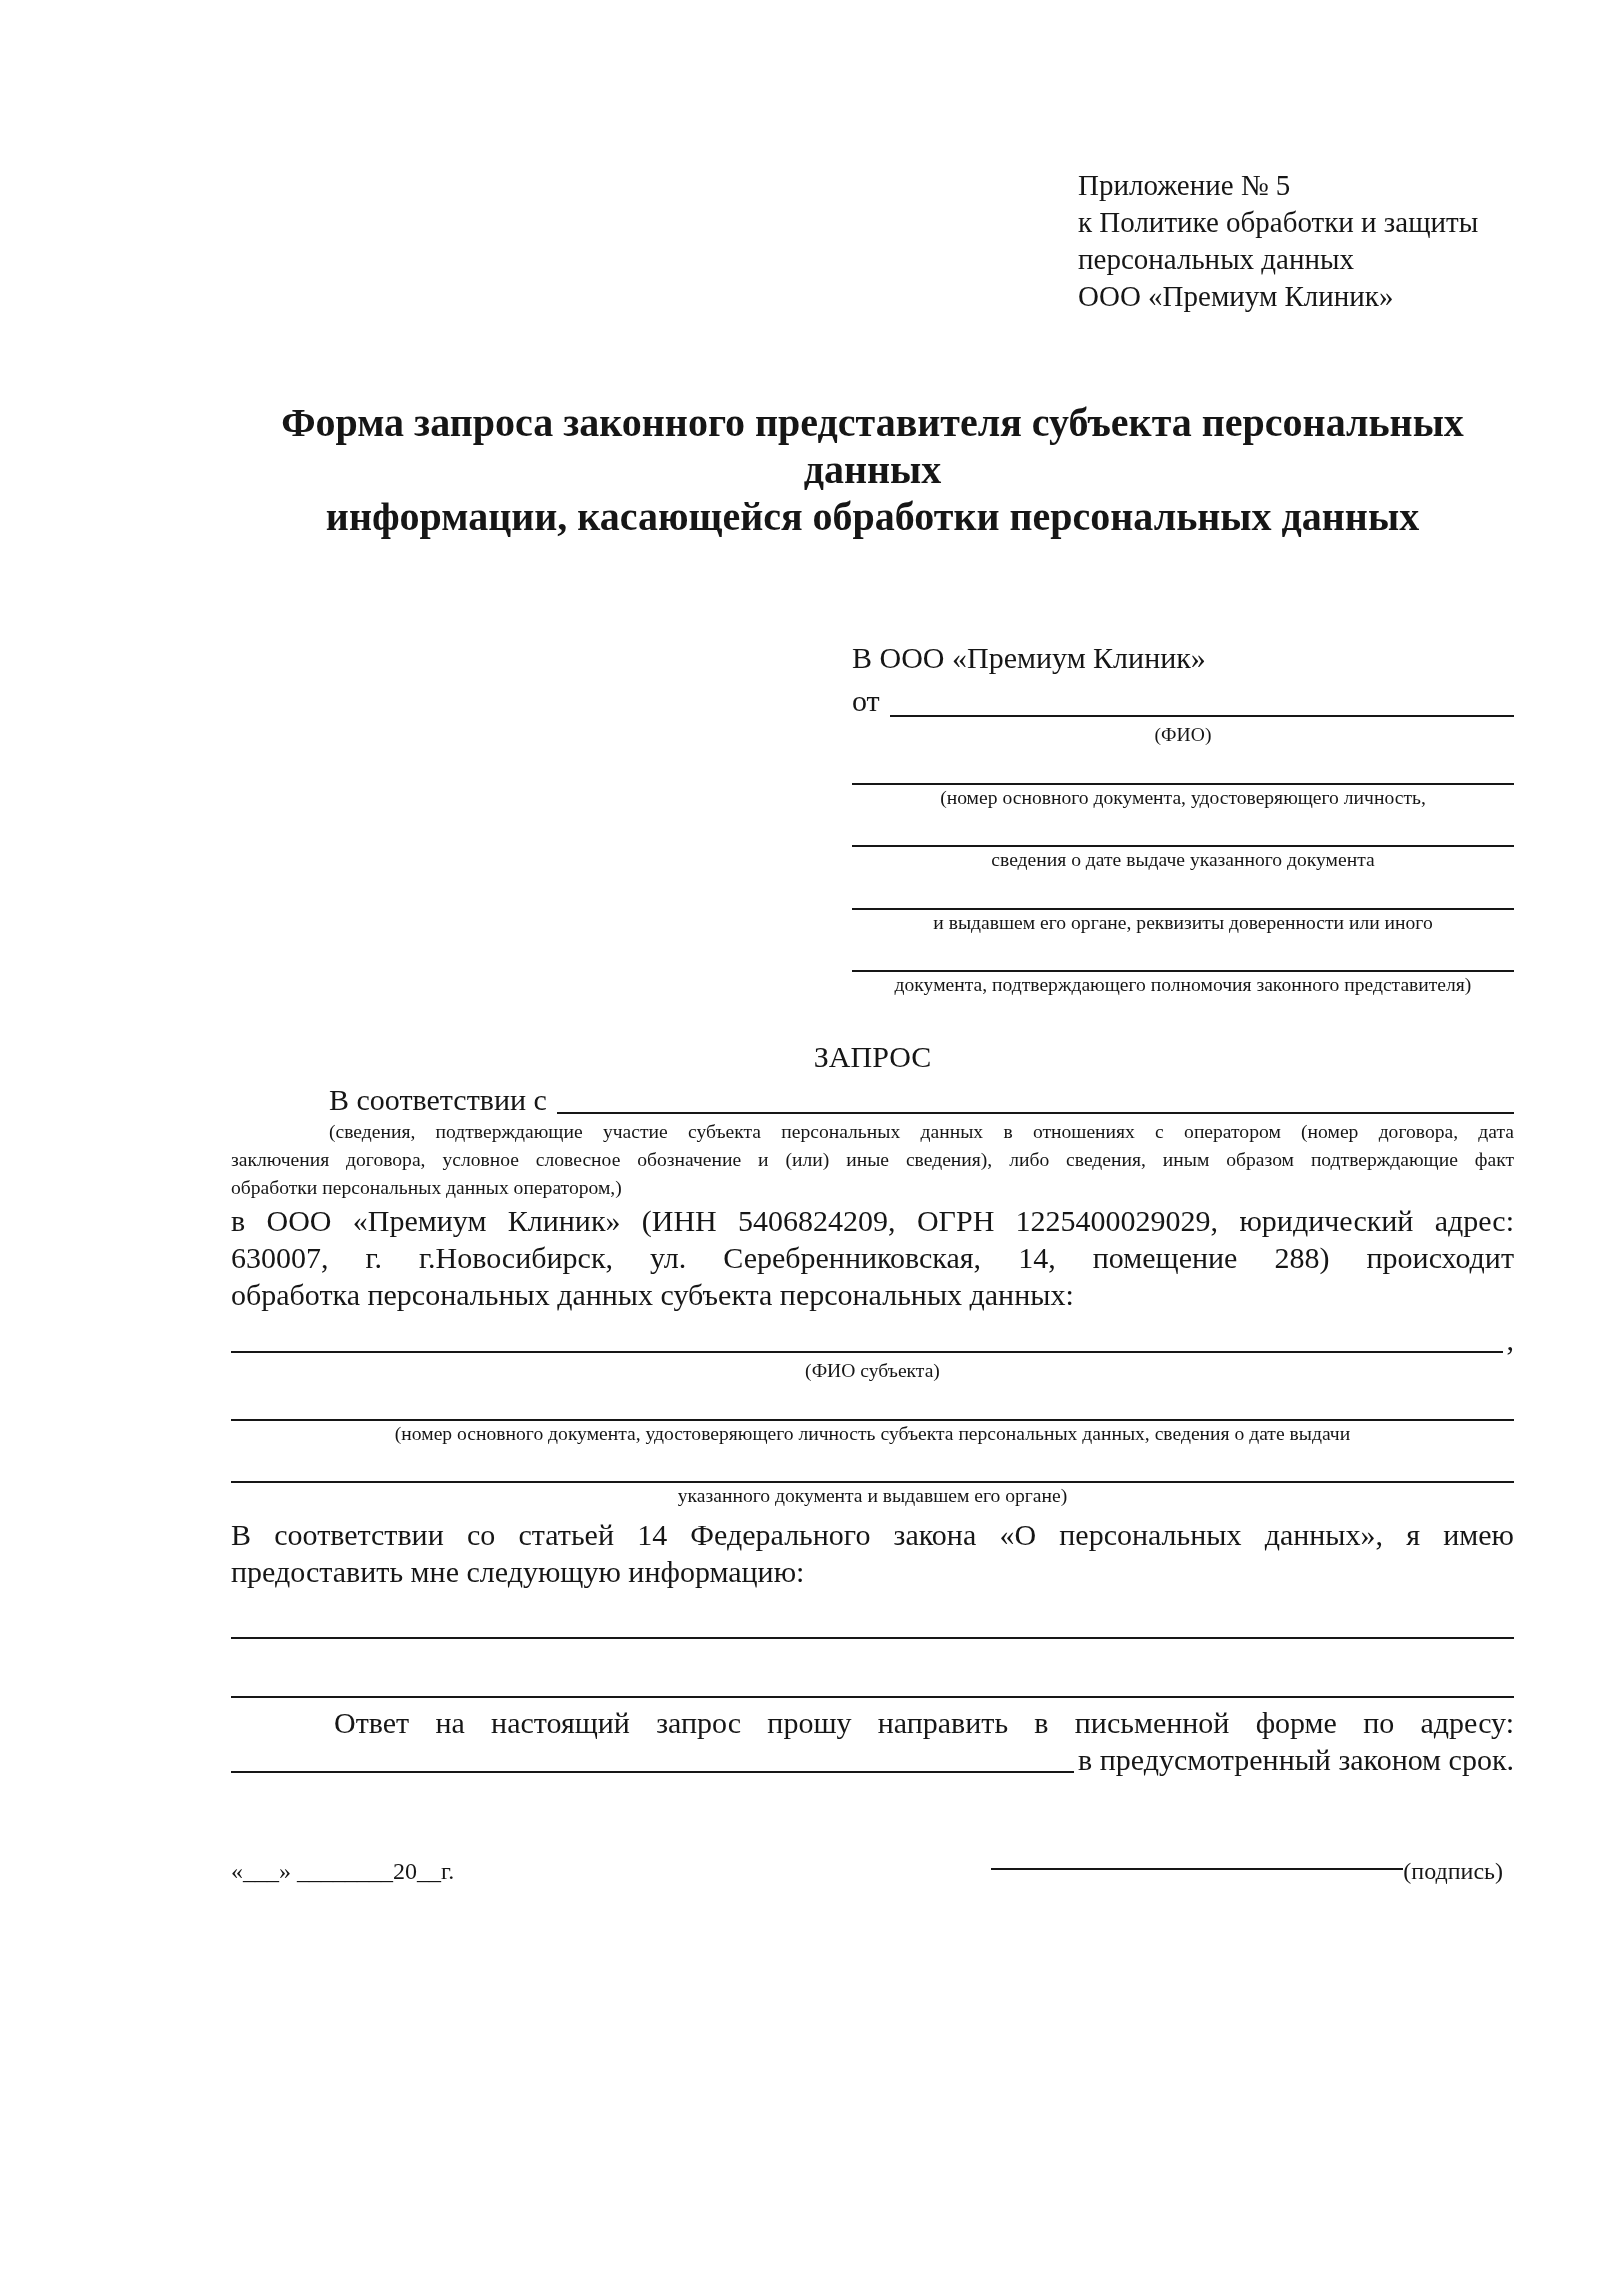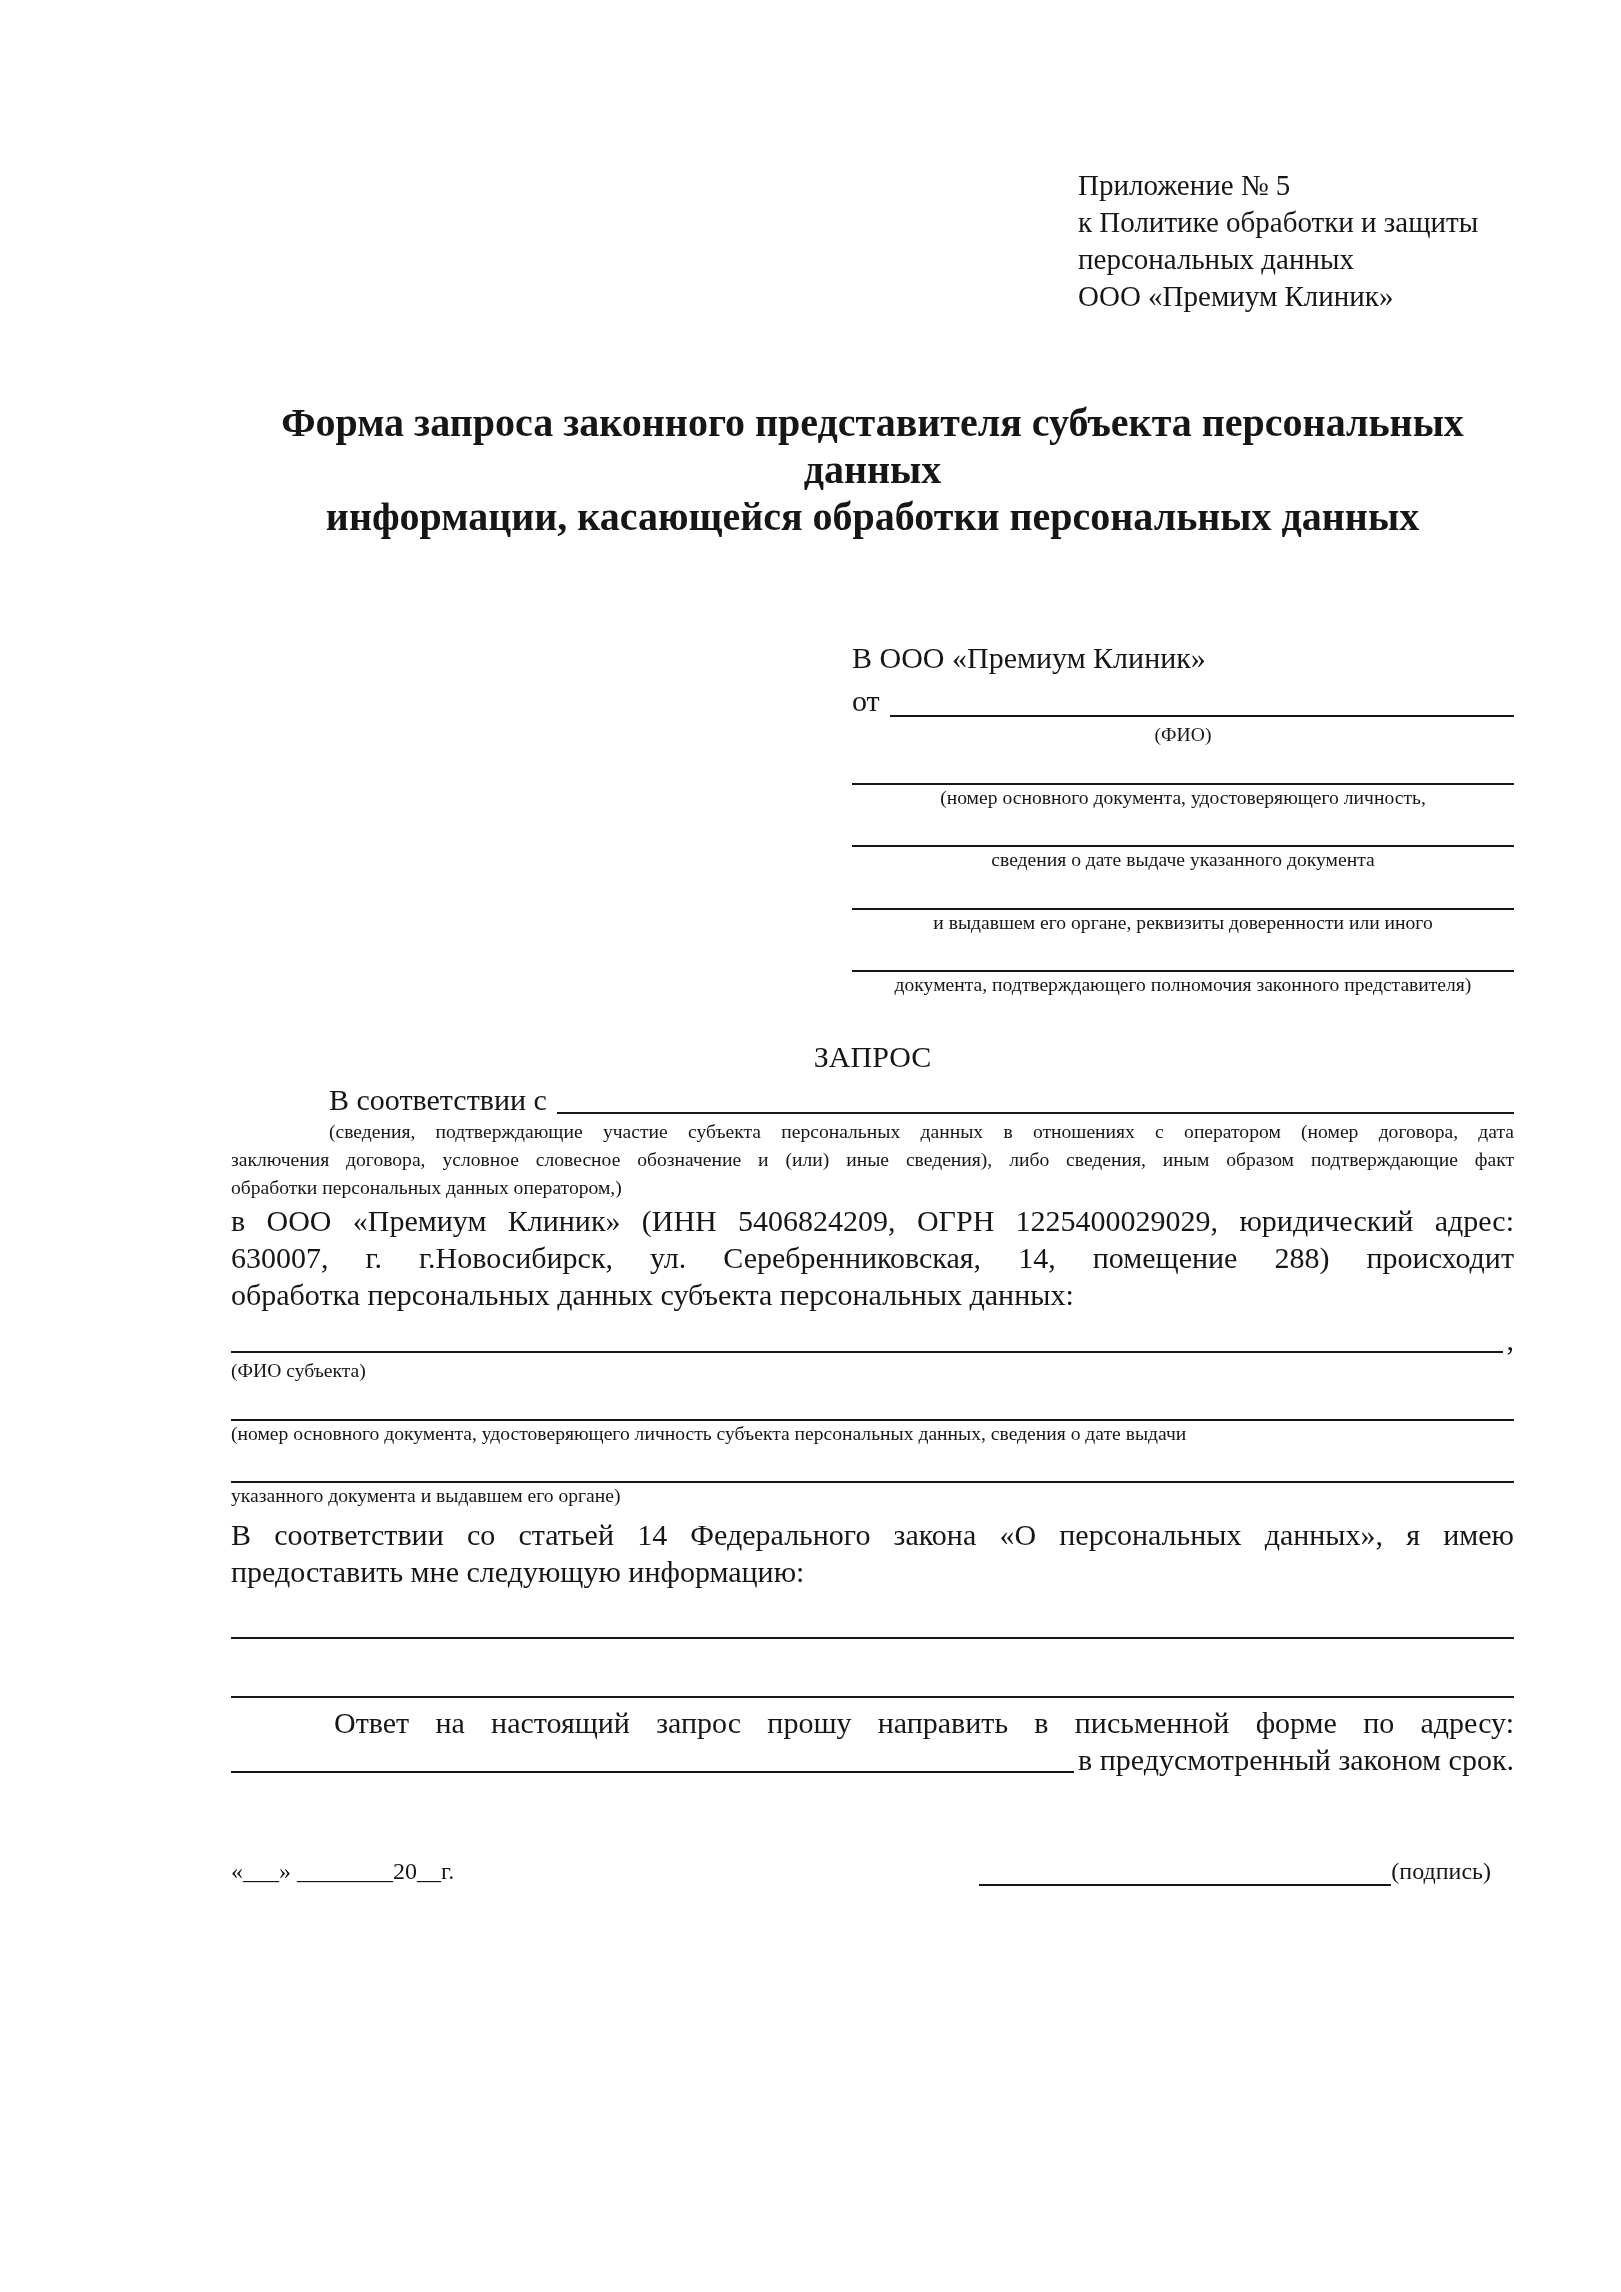--- a/index.html
+++ b/index.html
@@ -6,38 +6,38 @@
   body{
     width:1621px;height:2293px;box-sizing:border-box;background:#ffffff;
     padding:167px 107px 0 231px;
     font-family:"Liberation Serif","DejaVu Serif",serif;
     color:#161616;
   }
   .appendix{margin-left:847px;font-size:29px;line-height:37px;}
   .title{margin:84px 0 0 0;text-align:center;font-weight:bold;font-size:40px;line-height:47px;}
   .addr{margin-top:96px;margin-left:621px;font-size:30px;line-height:43px;}
   .caption{font-size:19.6px;line-height:25.5px;text-align:center;}
-  .caption-c{font-size:19.6px;line-height:25.5px;}
+  .caption-c{font-size:19.6px;line-height:25.5px;text-align:center;}
   .rule{height:0;border-bottom:2.9px solid #161616;}
   .fill{display:flex;align-items:stretch;}
   .fill .rule{flex:1;height:auto;border-bottom:2.9px solid #161616;margin:0 0 4.9px 9.8px;}
   .fill .tail{margin-left:3.9px;}
   .heading{margin-top:39px;text-align:center;font-size:30px;line-height:39px;}
   .body{font-size:30px;line-height:37px;}
   .small{font-size:19.6px;line-height:28px;}
   .jl{text-align:justify;text-align-last:justify;}
   .ind{text-indent:98px;}
   .ind105{text-indent:103px;}
   .mt6{margin-top:5.9px;}
   .mt8{margin-top:7.8px;}
   .mt36{margin-top:35px;}
   .sp1{margin-top:47px;}
   .sp2{margin-top:57px;}
   .footer{margin-top:74px;display:flex;justify-content:space-between;font-size:24px;line-height:39px;}
-  .sig{display:flex;align-items:flex-end;margin-right:23px;}
+  .sig{display:flex;align-items:center;margin-right:11px;}
   .sigline{width:412px;height:auto;border-bottom:2.9px solid #161616;margin-bottom:4.9px;}
 </style>
 </head>
 <body>
 
 <div class="appendix">
   <div>Приложение № 5</div>
   <div>к Политике обработки и защиты</div>
   <div>персональных данных</div>
   <div>ООО «Премиум Клиник»</div>

